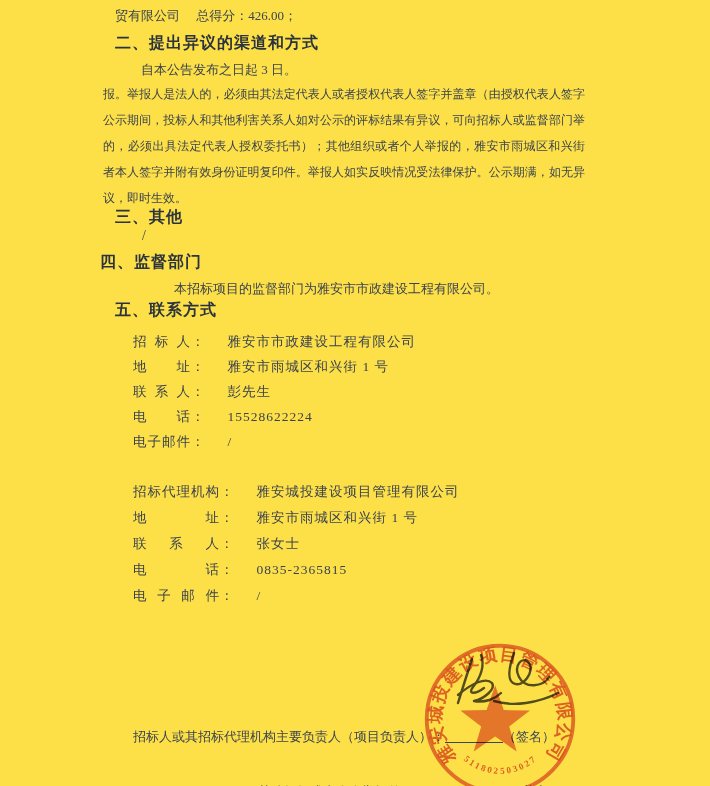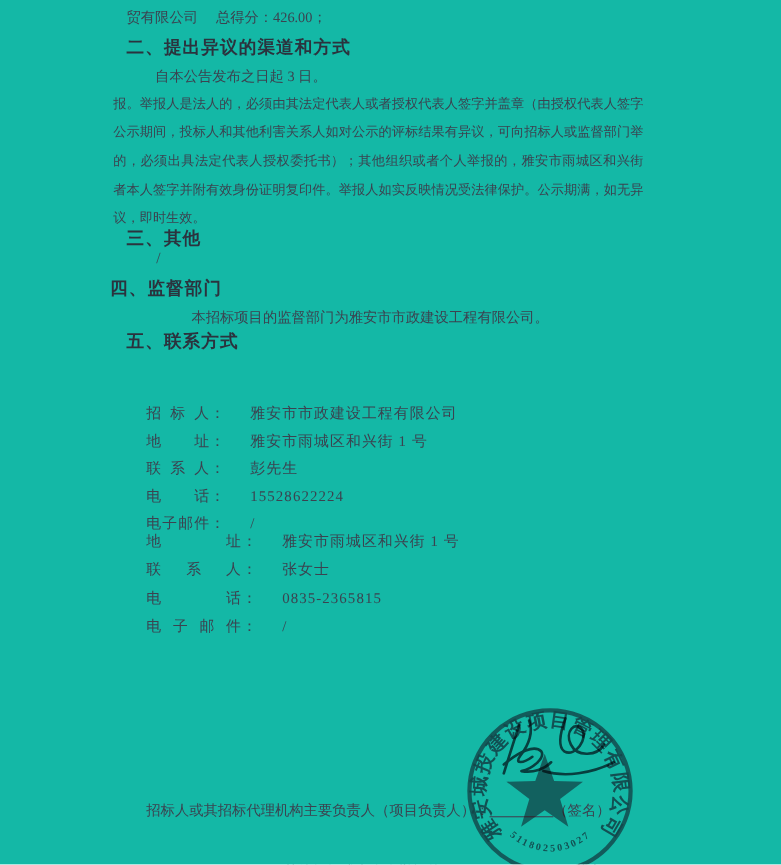--- a/index.html
+++ b/index.html
@@ -1,34 +1,34 @@
 <!DOCTYPE html>
 <html><head>
 <meta charset="utf-8">
 <style>
   html,body{margin:0;padding:0;background:#ffffff;}
   .page{
     position:relative;
     width:710px;height:786px;
-    background:#14b8a6;
+    background:#fde047;
     overflow:hidden;
     font-family:"Liberation Serif", serif;
     color:#3b4350;
   }
   .abs{position:absolute;}
   .body-text{font-size:13px;line-height:20px;color:#3b4350;}
   .heading{font-size:16px;font-weight:bold;letter-spacing:1px;color:#2b333e;white-space:nowrap;}
   .para{width:482px;font-size:12px;color:#3b4350;}
   .para .pline{height:26px;line-height:26px;text-align:justify;text-align-last:justify;white-space:nowrap;}
   .para .pline.last{text-align-last:left;}
   .contact-block{font-size:13.5px;letter-spacing:1px;color:#3b4350;}
   .crow{height:25px;line-height:25px;white-space:nowrap;}
   .crow2{height:26px;line-height:26px;white-space:nowrap;}
   .lbl{display:inline-block;text-align:justify;text-align-last:justify;vertical-align:baseline;}
-  .lbl-narrow{width:58px;margin-top:34px;}
+  .lbl-narrow{width:58px;}
   .lbl-wide{width:87px;}
   .cval{margin-left:22px;font-family:Liberation Serif, serif;}
   .sign-line{font-size:13px;color:#3b4350;white-space:nowrap;z-index:2;margin-top:44px;}
   .blank{display:inline-block;height:14px;border-bottom:1px solid #3e4654;vertical-align:-2px;}
   .blank1{width:58px;}
   .blank2{width:95px;}
   .stamp-svg{z-index:4;mix-blend-mode:multiply;opacity:0.92;}
   .sig-svg{z-index:5;mix-blend-mode:multiply;}
   .slash{font-size:14px;color:#3b4350;}
 </style>
@@ -71,20 +71,23 @@
     <div class="crow">
       <span class="lbl lbl-narrow">电话</span><span>：</span><span class="cval">15528622224</span>
     </div>
     <div class="crow">
       <span class="lbl lbl-narrow">电子邮件</span><span>：</span><span class="cval">/</span>
     </div>
   </div>
 
   <div class="abs contact-block" style="left:133px;top:479px;">
     <div class="crow2">
+      <span class="lbl lbl-wide">招标代理机构</span><span>：</span><span class="cval">雅安城投建设项目管理有限公司</span>
+    </div>
+    <div class="crow2">
       <span class="lbl lbl-wide">地址</span><span>：</span><span class="cval">雅安市雨城区和兴街 1 号</span>
     </div>
     <div class="crow2">
       <span class="lbl lbl-wide">联系人</span><span>：</span><span class="cval">张女士</span>
     </div>
     <div class="crow2">
       <span class="lbl lbl-wide">电话</span><span>：</span><span class="cval">0835-2365815</span>
     </div>
     <div class="crow2">
       <span class="lbl lbl-wide">电子邮件</span><span>：</span><span class="cval">/</span>

